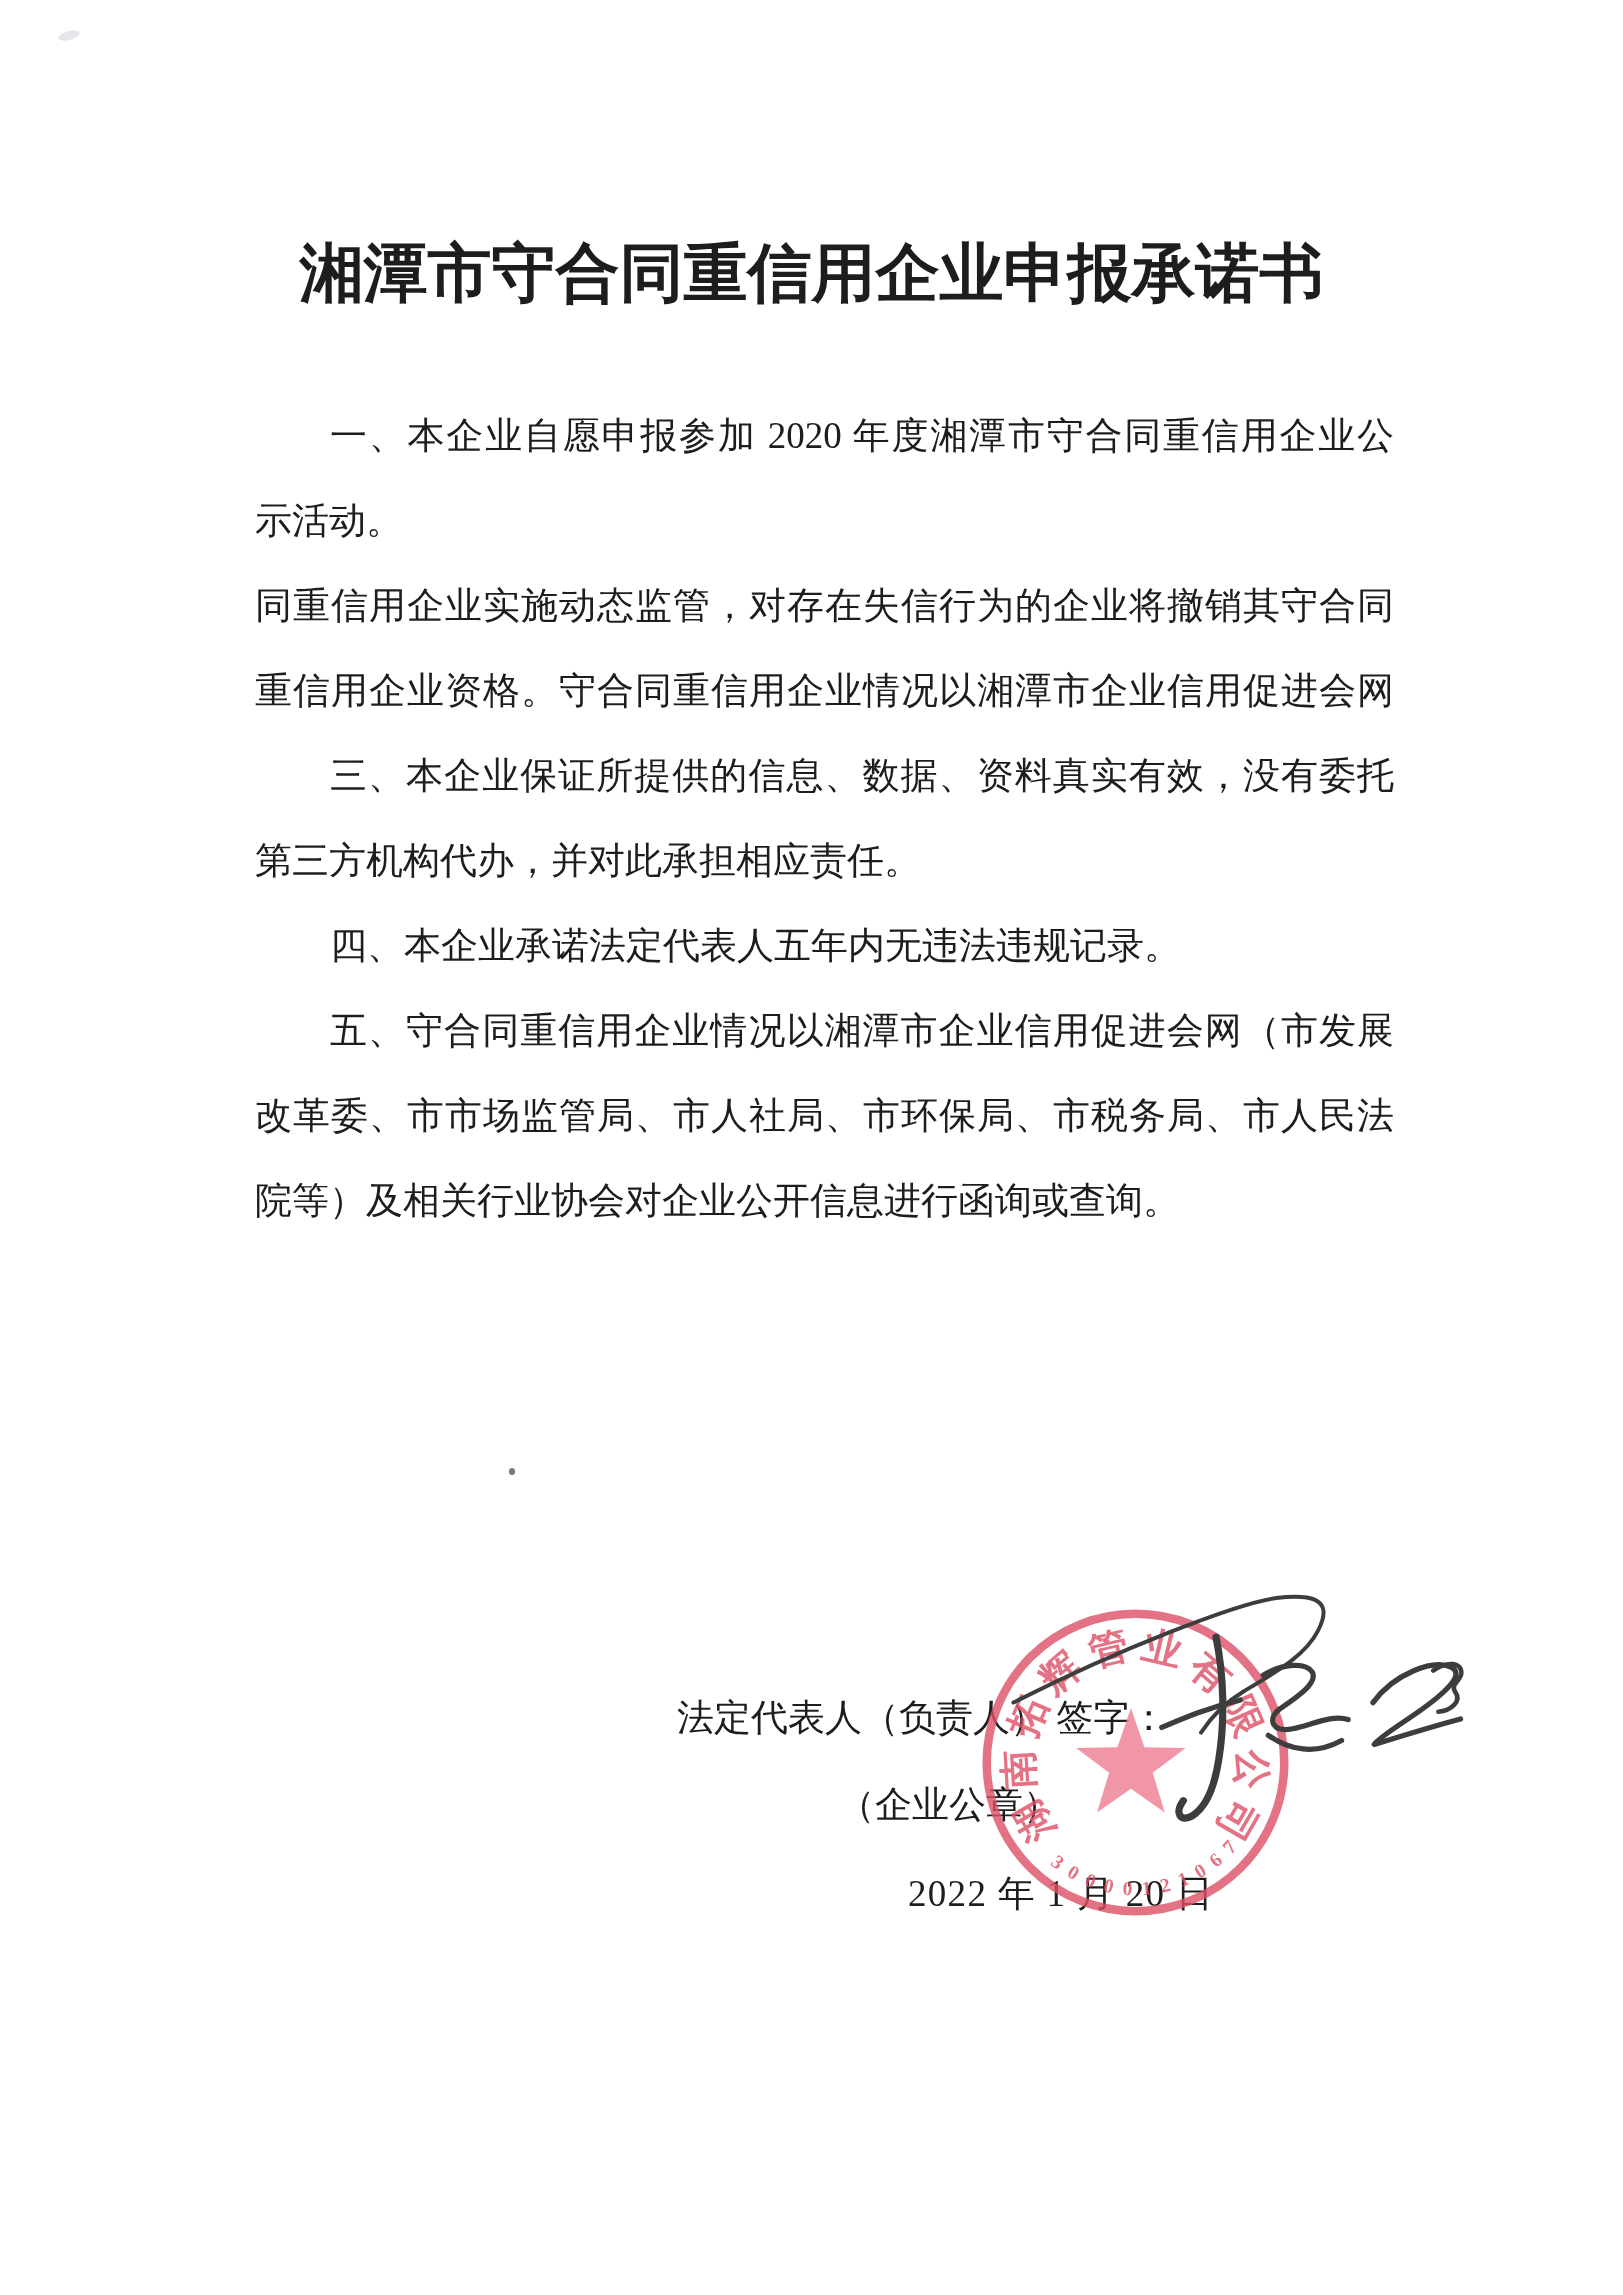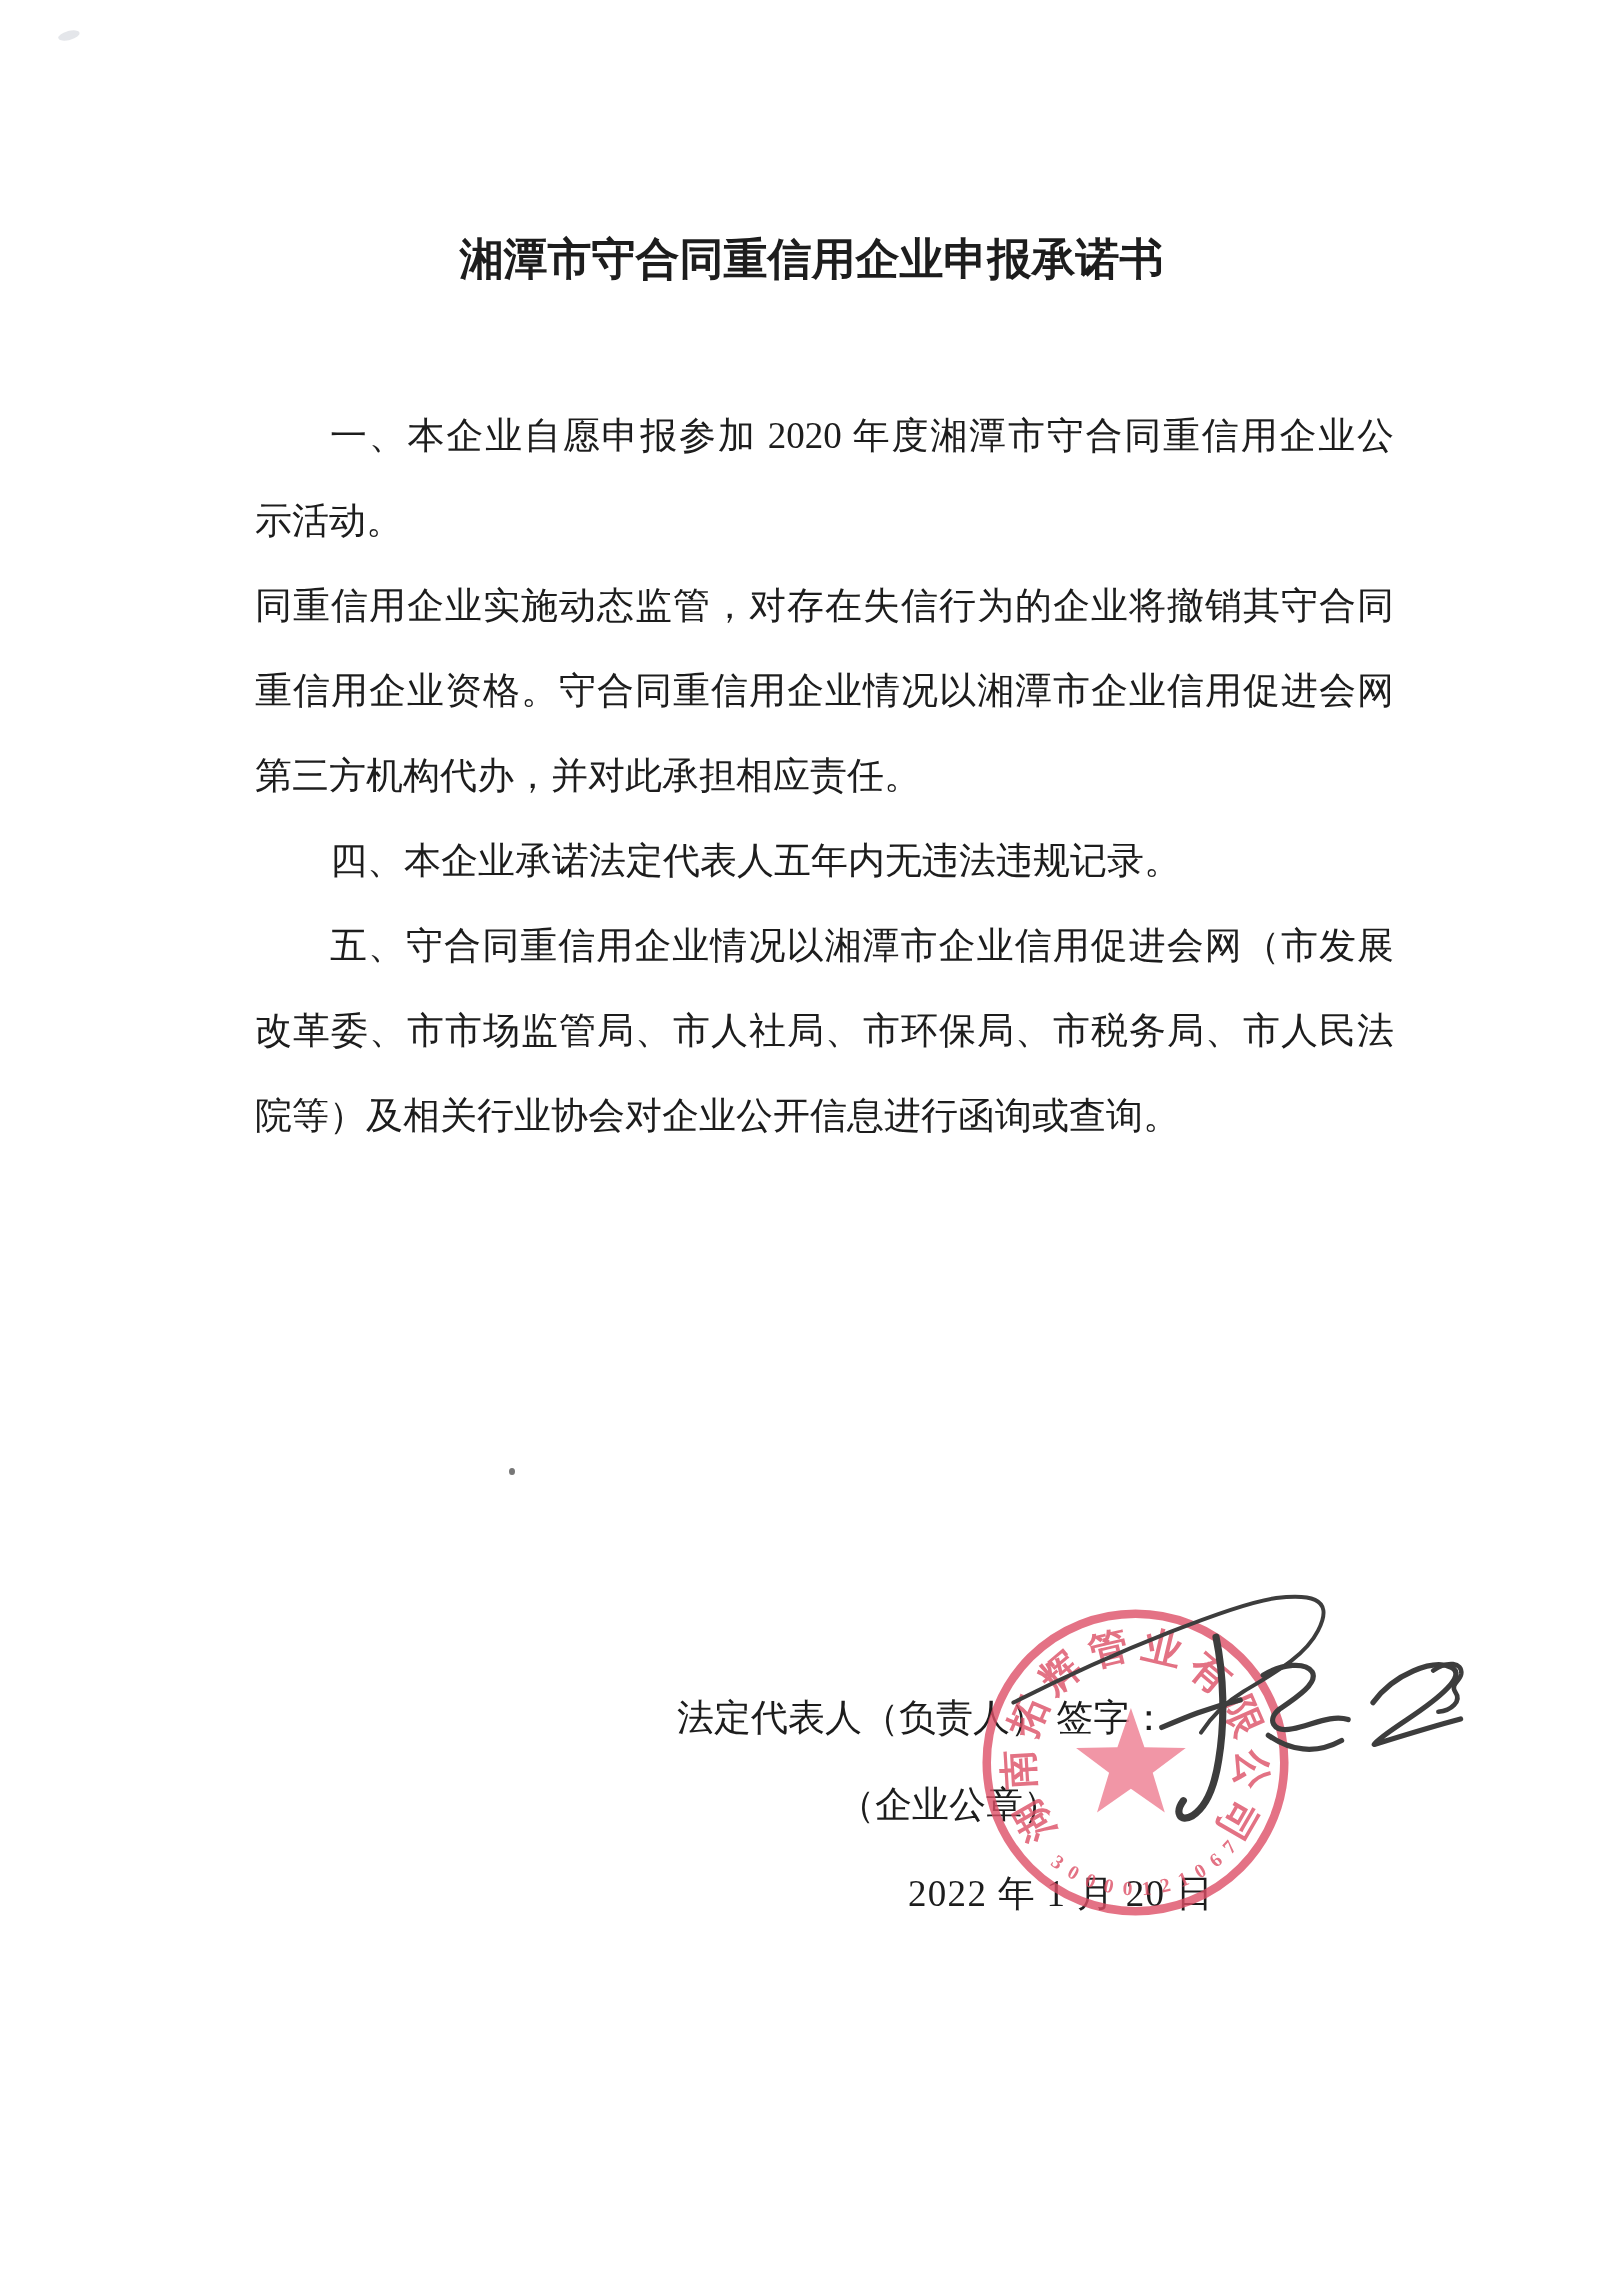--- a/index.html
+++ b/index.html
@@ -15,21 +15,21 @@
     width:1623px;height:2295px;
     background:var(--page-bg);
     overflow:hidden;
     font-family:"Liberation Serif","DejaVu Serif",serif;
     color:var(--ink);
   }
   .doc-title{
     position:absolute;
     left:0;top:230px;width:1623px;
     text-align:center;
-    font-size:44px;font-weight:bold;
+    font-size:64px;font-weight:bold;
     letter-spacing:0px;
     color:var(--ink);
   }
   .body-text{
     position:absolute;
     left:255px;top:393px;
     width:1139px;
     font-size:37px;
     line-height:85px;
     color:var(--ink);
@@ -59,20 +59,21 @@
 
 <div class="page">
 
   <div class="doc-title">湘潭市守合同重信用企业申报承诺书</div>
 
   <div class="body-text" id="body-lines">
       <div class="line just indent">一、本企业自愿申报参加 2020 年度湘潭市守合同重信用企业公</div>
       <div class="line">示活动。</div>
       <div class="line just">同重信用企业实施动态监管，对存在失信行为的企业将撤销其守合同</div>
       <div class="line just">重信用企业资格。守合同重信用企业情况以湘潭市企业信用促进会网</div>
+      <div class="line just indent">三、本企业保证所提供的信息、数据、资料真实有效，没有委托</div>
       <div class="line">第三方机构代办，并对此承担相应责任。</div>
       <div class="line indent">四、本企业承诺法定代表人五年内无违法违规记录。</div>
       <div class="line just indent">五、守合同重信用企业情况以湘潭市企业信用促进会网（市发展</div>
       <div class="line just">改革委、市市场监管局、市人社局、市环保局、市税务局、市人民法</div>
       <div class="line">院等）及相关行业协会对企业公开信息进行函询或查询。</div>
     </div>
 
   <div class="sig-label" id="legal-rep-line">法定代表人（负责人） 签字：</div>
 
   <div class="sig-label" id="company-seal-line">（企业公章）</div>

